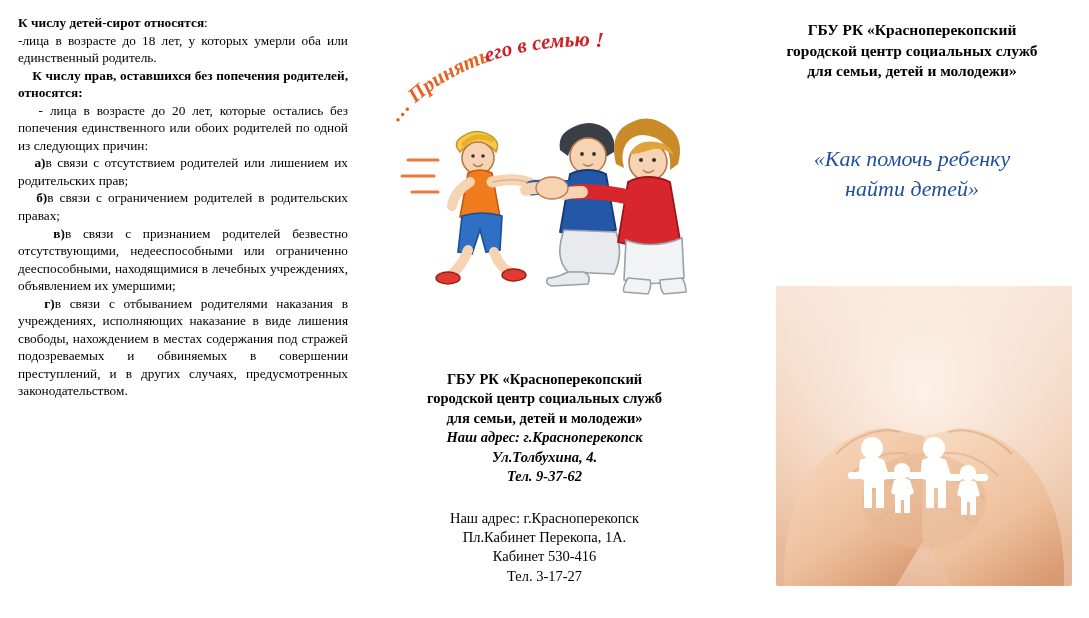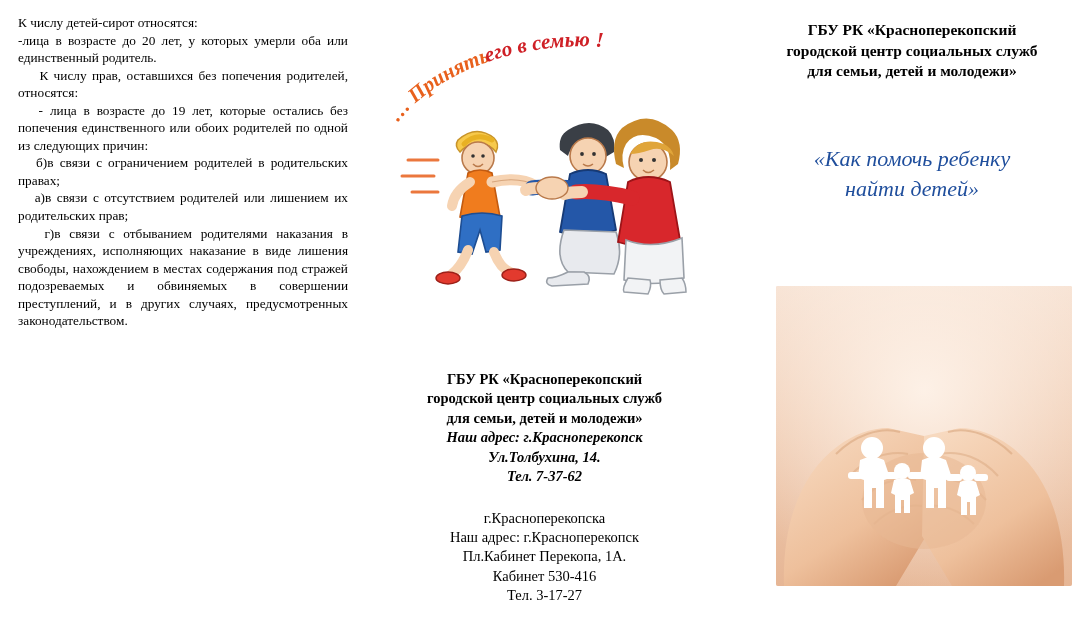--- a/index.html
+++ b/index.html
@@ -28,21 +28,21 @@
     top: 14px;
     width: 330px;
     font-size: 13.3px;
     line-height: 1.32;
     text-align: justify;
     text-justify: inter-word;
   }
   .col-left p {
     margin: 0 0 0 0;
   }
-  .b { font-weight: normal; }
+  .b { font-weight: bold; }
 
   
   .col-mid {
     position: absolute;
     left: 372px;
     top: 10px;
     width: 345px;
   }
   .art-wrap {
     position: relative;
@@ -107,32 +107,35 @@
 </style>
 </head>
 <body>
 
 <div class="page">
 
   <div class="col-left">
     <p>
       <span class="b">К числу детей-сирот относятся</span><span>:</span>
     </p>
-    <p>-лица в возрасте до 20 лет, у которых умерли оба или единственный родитель.</p>
+    <p>-лица в возрасте до 18 лет, у которых умерли оба или единственный родитель.</p>
     <p>
       &nbsp;&nbsp;&nbsp;&nbsp;<span class="b">К числу прав, оставшихся без попечения родителей, относятся:</span>
     </p>
     <p>
-      &nbsp;&nbsp;&nbsp;<span>- лица в возрасте до 19 лет, которые остались без попечения единственного или обоих родителей по одной из следующих причин:</span>
+      &nbsp;&nbsp;&nbsp;<span>- лица в возрасте до 20 лет, которые остались без попечения единственного или обоих родителей по одной из следующих причин:</span>
+    </p>
+    <p>
+      &nbsp;&nbsp;&nbsp;<span class="b">а)</span><span>в связи с отсутствием родителей или лишением их родительских прав;</span>
     </p>
     <p>
       &nbsp;&nbsp;&nbsp;<span class="b">б)</span><span>в связи с ограничением родителей в родительских правах;</span>
     </p>
     <p>
-      &nbsp;&nbsp;&nbsp;<span class="b">а)</span><span>в связи с отсутствием родителей или лишением их родительских прав;</span>
+      &nbsp;&nbsp;&nbsp;<span class="b">в)</span><span>в связи с признанием родителей безвестно отсутствующими, недееспособными или ограниченно дееспособными, находящимися в лечебных учреждениях, объявлением их умершими;</span>
     </p>
     <p>
       &nbsp;&nbsp;&nbsp;<span class="b">г)</span><span>в связи с отбыванием родителями наказания в учреждениях, исполняющих наказание в виде лишения свободы, нахождением в местах содержания под стражей подозреваемых и обвиняемых в совершении преступлений, и в других случаях, предусмотренных законодательством.</span>
     </p>
   </div>
 
   <div class="col-mid">
 
     <div class="art-wrap">
       <svg width="345" height="300" viewBox="0 0 345 300" xmlns="http://www.w3.org/2000/svg">
@@ -220,26 +223,25 @@
         <ellipse cx="180" cy="178" rx="16" ry="11" fill="#f6d3b2" stroke="#b9794a" stroke-width="1.4"></ellipse>
       </svg>
       
     </div>
 
     <div class="mid-contacts">
       <div class="org">ГБУ РК «Красноперекопский</div>
       <div class="org">городской центр социальных служб</div>
       <div class="org">для семьи, детей и молодежи»</div>
       <div class="addr">Наш адрес: г.Красноперекопск</div>
-      <div class="addr">Ул.Толбухина, 14.</div>
-      <div class="addr">Тел. 7-37-62</div>
+      <div class="addr">Ул.Толбухина, 4.</div>
+      <div class="addr">Тел. 9-37-62</div>
     </div>
 
     <div class="mid-block2">
-      <div class="org">г.Красноперекопска</div>
       <div class="addr">Наш адрес: г.Красноперекопск</div>
       <div class="addr">Пл.Кабинет Перекопа, 1А.</div>
       <div class="addr">Кабинет 530-416</div>
       <div class="addr">Тел. 3-17-27</div>
     </div>
 
   </div>
 
   <div class="col-right">
     <div class="right-head">

